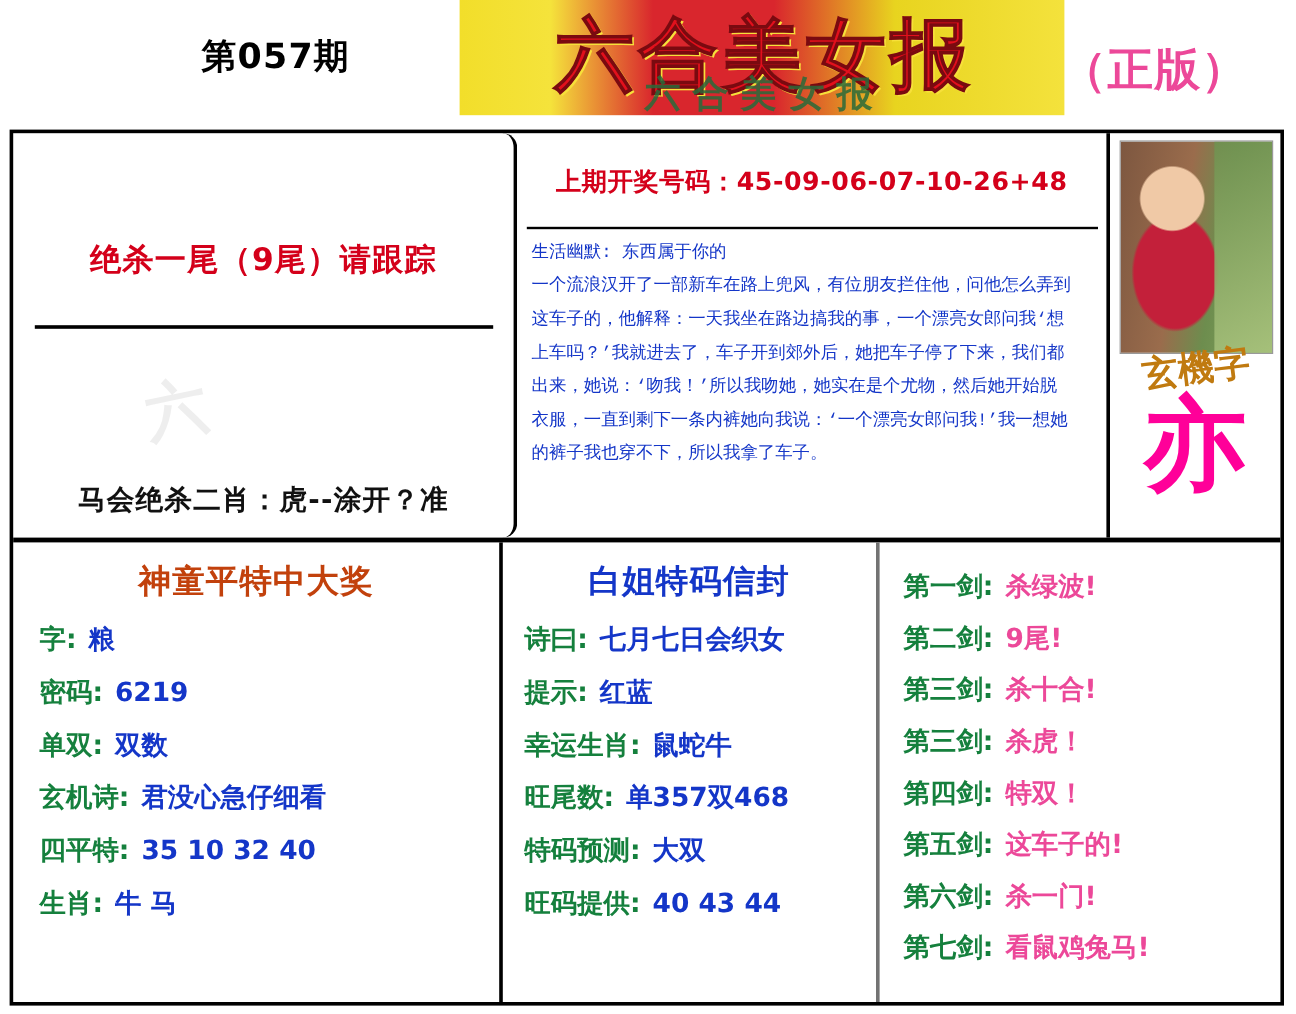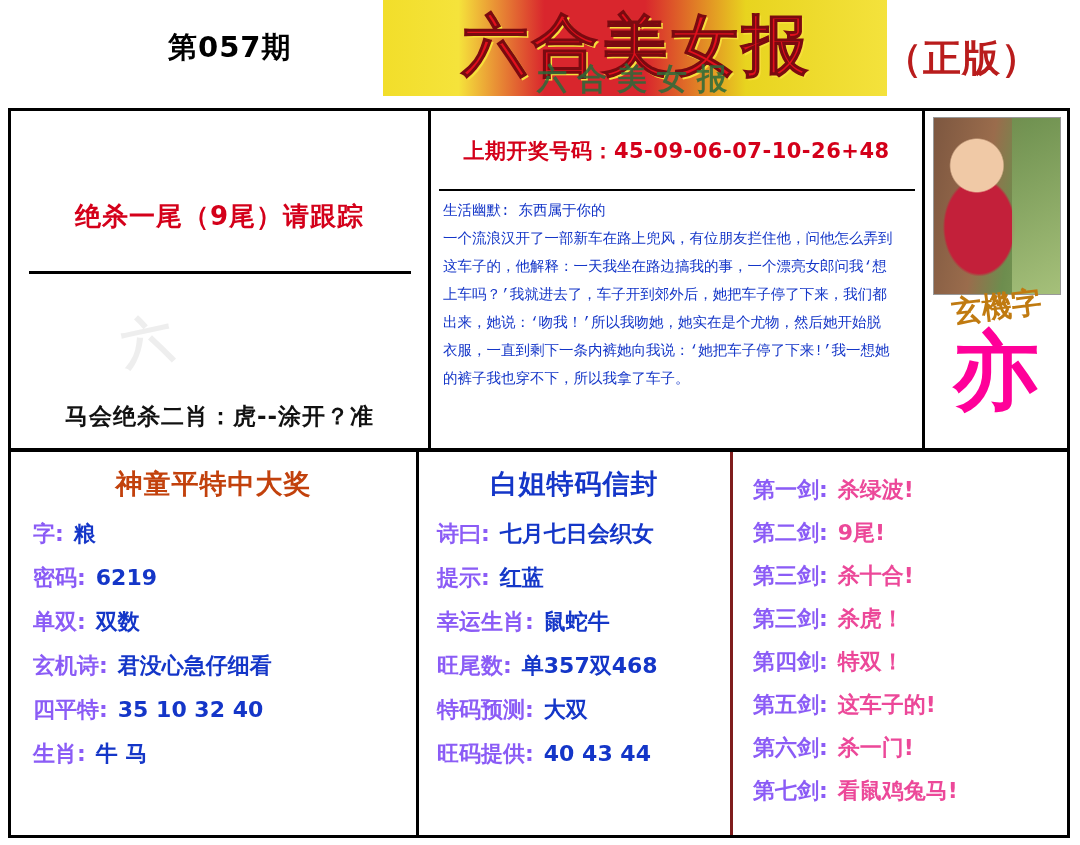--- a/index.html
+++ b/index.html
@@ -38,36 +38,36 @@
     letter-spacing:4px;
     text-shadow:2px 2px 0 #f7e03a;
   }
   .banner-sub{
     position:absolute;left:402px;top:62px;width:470px;height:34px;
     font-size:30px;font-weight:bold;color:#2a6b3a;
     text-align:center;line-height:34px;letter-spacing:10px;opacity:.85;
   }
   .edition{
     position:absolute;left:884px;top:33px;
-    font-size:38px;font-weight:bold;color:#b91c1c;letter-spacing:1px;
+    font-size:38px;font-weight:bold;color:#ec4899;letter-spacing:1px;
   }
 
   
   .frame{
     position:absolute;left:8px;top:108px;width:1062px;height:730px;
     border:3px solid #000;box-sizing:border-box;background:#fff;
   }
 
   
   .topband{
     position:absolute;left:0;top:0;width:1056px;height:337px;
   }
   .cell-left{
     position:absolute;left:0;top:0;width:420px;height:337px;
-    border-right:3px solid #000;box-sizing:border-box;
+    border-right:3px solid #000;box-sizing:border-box;border-radius:12px;
   }
   .kill-tail{
     position:absolute;left:0;top:88px;width:417px;
     text-align:center;font-size:26px;font-weight:bold;color:#d4001a;
     letter-spacing:1px;
   }
   .divider{
     position:absolute;left:18px;top:160px;width:382px;height:3px;background:#000;
   }
   .kill-two{
@@ -130,36 +130,36 @@
   }
 
   
   .botband{
     position:absolute;left:0;top:341px;width:1056px;height:383px;
   }
   .col{
     position:absolute;top:0;height:383px;box-sizing:border-box;
   }
   .col-a{left:0;width:408px;border-right:3px solid #000;}
-  .col-b{left:408px;width:314px;border-right:3px solid #7f1d1d;}
+  .col-b{left:408px;width:314px;border-right:3px solid #737373;}
   .col-c{left:722px;width:334px;}
 
   .col-title{
     width:100%;text-align:center;font-size:27px;font-weight:bold;
     margin-top:14px;letter-spacing:1px;
   }
   .t-green{color:#c2410c;}
   .t-blue{color:#1436c8;}
 
   .rowlist{margin-top:10px;}
   .row{
     display:block;font-size:22px;font-weight:bold;color:#1436c8;
     padding:0 0 0 22px;line-height:44px;white-space:nowrap;
   }
-  .row .lbl{color:#8b5cf6;}
+  .row .lbl{color:#15803d;}
   .row .val{color:#1436c8;margin-left:10px;}
   .col-b .row{padding-left:18px;}
   .col-c .row{padding-left:20px;line-height:43px;}
   .col-c .val{color:#ec4899;}
 
   
   .wm{
     position:absolute;color:rgba(120,120,120,.13);
     font-size:52px;font-weight:bold;pointer-events:none;
     font-family:"DejaVu Serif","Liberation Serif",serif;
@@ -191,21 +191,21 @@
 
       <div class="cell-mid">
         <div class="lottery">上期开奖号码：45-09-06-07-10-26+48</div>
         <div class="mid-rule"></div>
         <div class="joke">
           <span class="t">生活幽默: 东西属于你的</span>
           <span class="t">一个流浪汉开了一部新车在路上兜风，有位朋友拦住他，问他怎么弄到</span>
           <span class="t">这车子的，他解释：一天我坐在路边搞我的事，一个漂亮女郎问我‘想</span>
           <span class="t">上车吗？’我就进去了，车子开到郊外后，她把车子停了下来，我们都</span>
           <span class="t">出来，她说：‘吻我！’所以我吻她，她实在是个尤物，然后她开始脱</span>
-          <span class="t">衣服，一直到剩下一条内裤她向我说：‘她把车子停了下来!’我一想她</span>
+          <span class="t">衣服，一直到剩下一条内裤她向我说：‘一个漂亮女郎问我!’我一想她</span>
           <span class="t">的裤子我也穿不下，所以我拿了车子。</span>
         </div>
       </div>
 
       <div class="cell-right">
         <div class="photo"></div>
         <div class="xuanji">玄機字</div>
         <div class="bigword">亦</div>
       </div>
 

